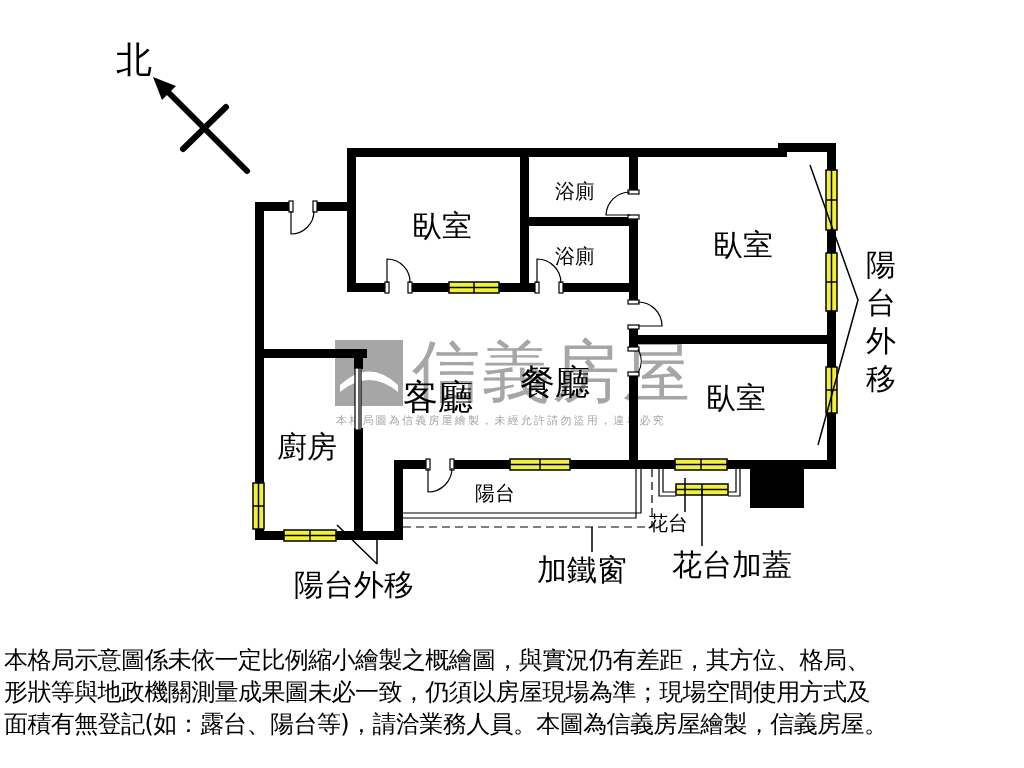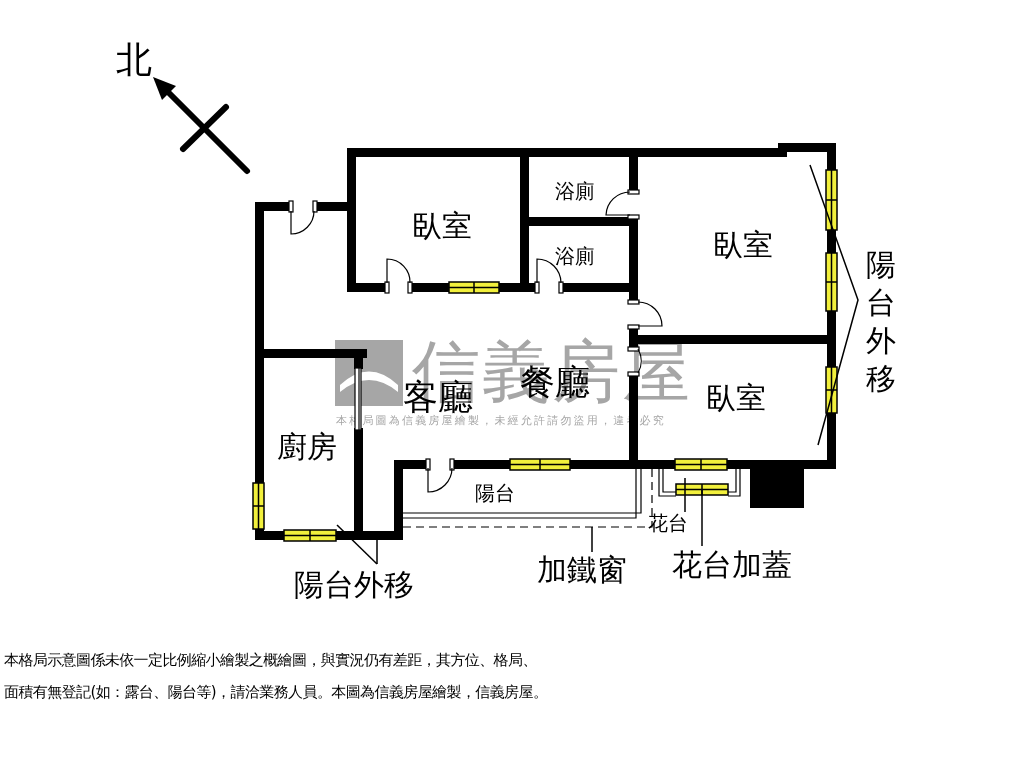--- a/index.html
+++ b/index.html
@@ -3,21 +3,21 @@
 <meta charset="utf-8">
 <style>
   html, body { margin:0; padding:0; background:#ffffff; }
   body { width:1024px; height:768px; position:relative; overflow:hidden;
          font-family: "DejaVu Sans", "Liberation Sans", sans-serif; }
   svg#plan { position:absolute; left:0; top:0; }
   .wall { fill:#000; }
   .lbl { font-family: "DejaVu Sans", sans-serif; fill:#000; }
   .wm { font-family: "DejaVu Sans", sans-serif; fill:#a6a6a6; }
   .disclaimer { position:absolute; left:4px; top:644px; width:1016px;
-    font-family: "DejaVu Sans", "Liberation Sans", sans-serif; font-size:15px;
+    font-family: "DejaVu Sans", "Liberation Sans", sans-serif; font-size:24px;
     line-height:32px; color:#000; letter-spacing:-0.6px; }
   .disclaimer div { white-space:nowrap; }
 </style>
 </head>
 <body>
 
 <svg id="plan" width="1024" height="640" viewBox="0 0 1024 640" xmlns="http://www.w3.org/2000/svg">
 
   <g>
     <rect x="335" y="340" width="68" height="66" fill="#a6a6a6"></rect>
@@ -220,14 +220,15 @@
     <text class="lbl" x="866" y="389" font-size="30">移</text>
     <text class="lbl" x="294" y="595" font-size="30">陽台外移</text>
     <text class="lbl" x="537" y="580" font-size="30">加鐵窗</text>
     <text class="lbl" x="648" y="530" font-size="20">花台</text>
     <text class="lbl" x="672" y="575" font-size="30">花台加蓋</text>
   </g>
 </svg>
 
 <div class="disclaimer">
   <div>本格局示意圖係未依一定比例縮小繪製之概繪圖，與實況仍有差距，其方位、格局、</div>
+  <div>形狀等與地政機關測量成果圖未必一致，仍須以房屋現場為準；現場空間使用方式及</div>
   <div>面積有無登記(如：露台、陽台等)，請洽業務人員。本圖為信義房屋繪製，信義房屋。</div>
 </div>
 
 </body></html>

